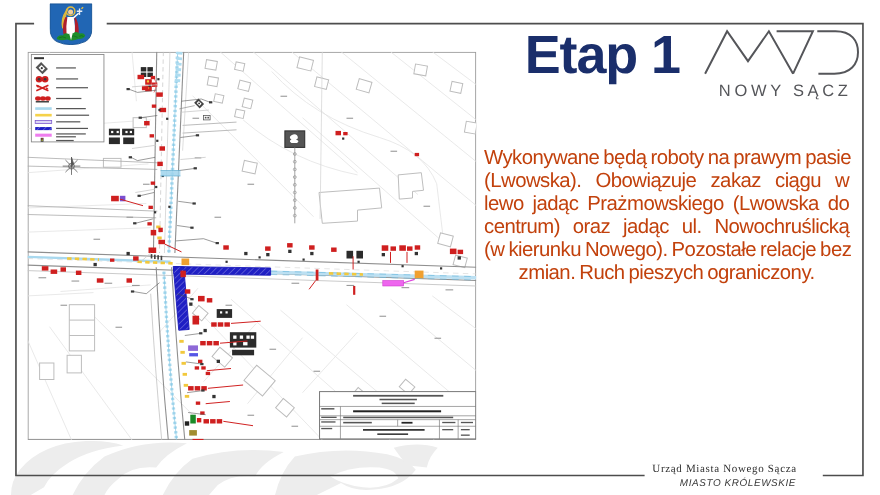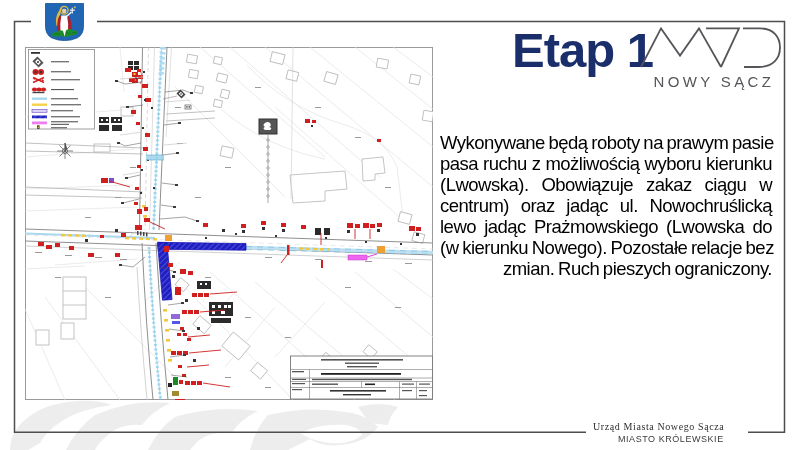--- a/index.html
+++ b/index.html
@@ -1,26 +1,26 @@
 <!DOCTYPE html>
 <html><head>
 <meta charset="utf-8">
 <style>
   html,body{margin:0;padding:0;}
   body{width:800px;height:450px;position:relative;background:#ffffff;
        font-family:"Liberation Sans",sans-serif;overflow:hidden;}
   .abs{position:absolute;}
   #etap{left:477px;top:21.5px;font-size:49px;font-weight:bold;color:#1a2e6b;
-        letter-spacing:-1px;margin-left:35px;}
+        letter-spacing:-1px;}
   #body-text{left:440px;top:131.6px;width:332px;font-size:18.5px;line-height:21.1px;
-        color:#000000;letter-spacing:-0.5px;word-spacing:-1px;}
+        color:#c2410c;letter-spacing:-0.5px;word-spacing:-1px;}
   #body-text .jl{text-align:justify;text-align-last:justify;white-space:nowrap;}
-  #body-text .ll{text-align:right;}
+  #body-text .ll{text-align:center;}
   #umtxt{left:593px;top:421px;font-size:10px;color:#2e2e2e;letter-spacing:0.6px;font-family:Liberation Serif, serif;}
-  #mktxt{left:618px;top:433.5px;font-size:9px;color:#3a3a3a;letter-spacing:0.55px;}
+  #mktxt{left:618px;top:433.5px;font-size:9px;color:#3a3a3a;letter-spacing:0.55px;font-style:italic;}
 </style>
 </head>
 <body>
 
 <svg class="abs" style="left:0;top:393px" width="800" height="57" viewBox="0 0 800 57">
   <g fill="#ededed">
     <path d="M18 34 Q38 10 78 8 Q98 7 112 12 Q80 16 62 28 Q46 38 40 50 L28 57 L10 57 Q10 44 18 34 Z"></path>
     <path d="M95 22 Q130 6 170 10 Q150 20 142 32 Q120 30 108 42 Q98 50 95 57 L66 57 Q76 36 95 22 Z"></path>
     <path d="M175 24 Q215 12 258 18 Q238 28 232 40 Q210 38 198 48 L190 57 L148 57 Q158 36 175 24 Z"></path>
     <path d="M268 22 Q310 12 352 20 Q370 24 378 34 Q366 50 340 52 Q322 54 310 46 Q298 52 288 57 L250 57 Q255 36 268 22 Z"></path>
@@ -576,22 +576,21 @@
   <g stroke="#55565a" stroke-width="1.8" fill="none" stroke-linejoin="miter" stroke-linecap="butt">
     <path d="M3 42 L23 3.4 L42 30.6 L61 3.4 L83 42"></path>
     <path d="M68 3.4 L101 3.4 L83 42"></path>
     <path d="M105 3.4 L121.5 3.4 C 136 3.4 142 12 142 22.5 C 142 33.5 135 42 120.5 42 L106 42"></path>
   </g>
   <text x="15.5" y="62" font-family="Liberation Sans, sans-serif" font-size="15" letter-spacing="3.35" fill="#55565a">NOWY SĄCZ</text>
 </svg>
 
 <div class="abs" id="body-text">
   <div class="jl">Wykonywane będą roboty na prawym pasie</div>
-  <div class="jl">pasa ruchu z możliwością wyboru kierunku</div>
   <div class="jl">(Lwowska). Obowiązuje zakaz ciągu w</div>
+  <div class="jl">lewo jadąc Prażmowskiego (Lwowska do</div>
   <div class="jl">centrum) oraz jadąc ul. Nowochruślicką</div>
-  <div class="jl">lewo jadąc Prażmowskiego (Lwowska do</div>
   <div class="jl">(w kierunku Nowego). Pozostałe relacje bez</div>
   <div class="ll">zmian. Ruch pieszych ograniczony.</div>
 </div>
 
 <div class="abs" id="umtxt">Urząd Miasta Nowego Sącza</div>
 <div class="abs" id="mktxt">MIASTO KRÓLEWSKIE</div>
 
 </body></html>

